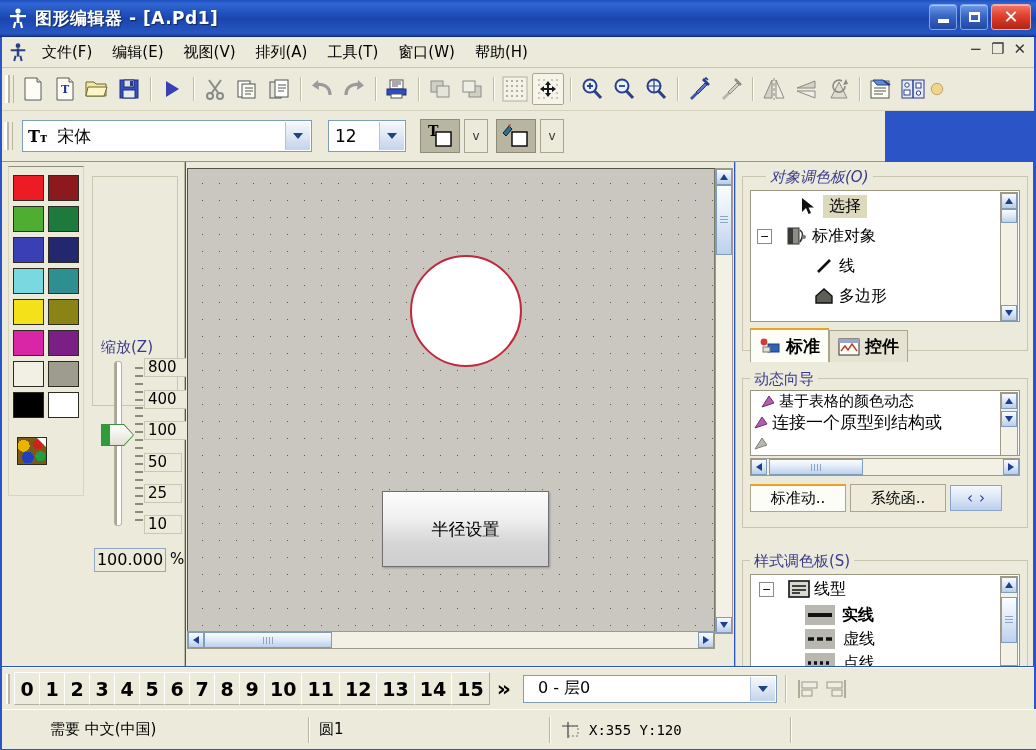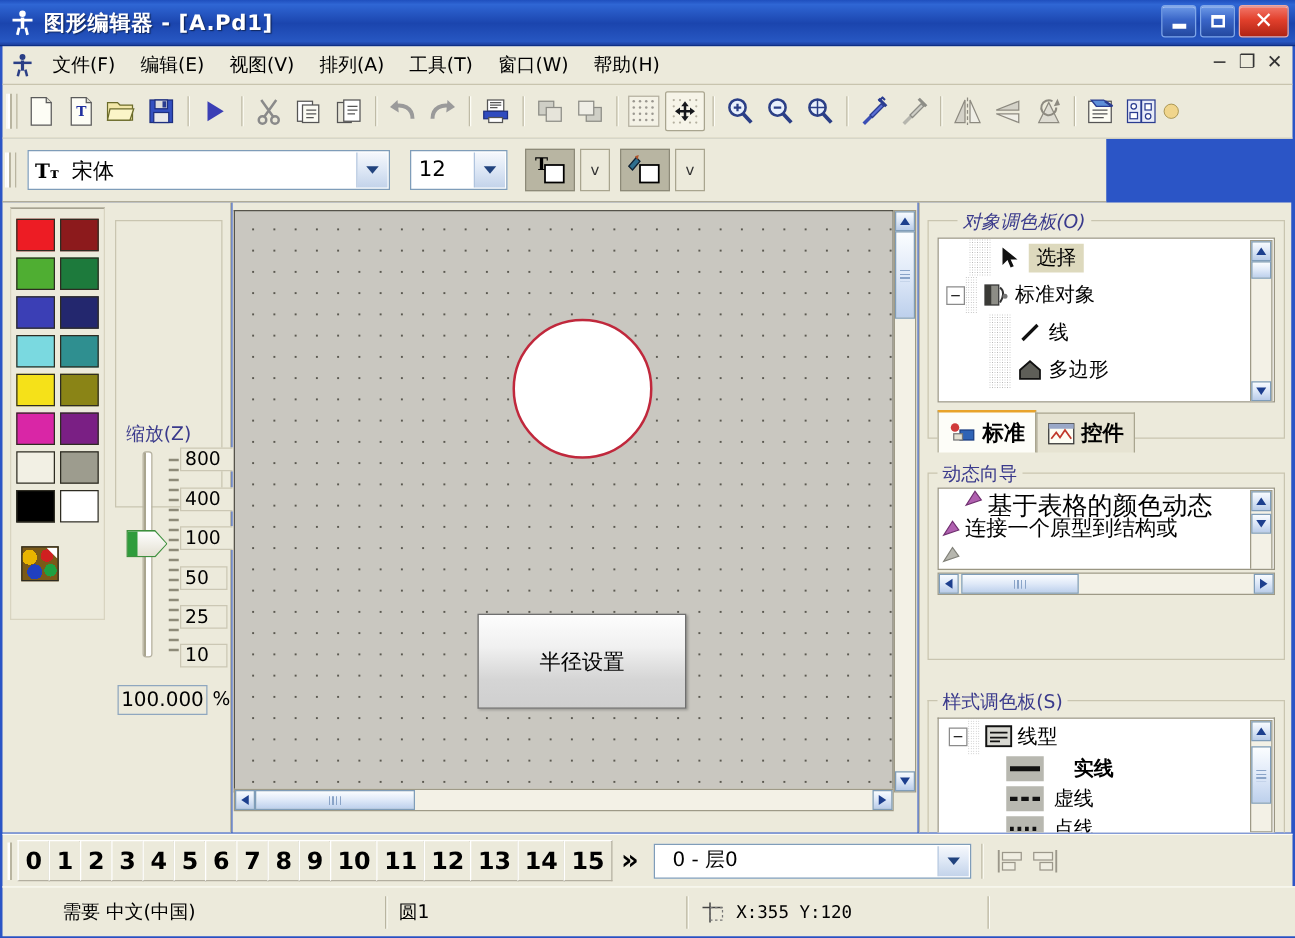--- a/index.html
+++ b/index.html
@@ -772,21 +772,21 @@
           </svg>
         </span>
         <span>控件</span>
       </div>
     </div>
 
     <div class="group" style="left:6px;top:216px;width:286px;height:150px;"></div>
     <div class="group-legend" style="left:14px;top:208px;">动态向导</div>
 
     <div class="listbox" style="left:14px;top:228px;width:270px;height:66px;">
-      <div style="display:flex;height:21px;font-size:20px;padding-left:20px;white-space:nowrap;">
+      <div style="display:flex;align-items:center;height:21px;font-size:15px;padding-left:9px;white-space:nowrap;">
         <span style="margin-right:3px;">
           <svg width="16" height="16" viewBox="0 0 16 16">
               <path d="M2 13 L9 2 L14 9 Z" fill="#b060b0" stroke="#703070"></path>
             </svg>
         </span>
         <span>基于表格的颜色动态</span>
       </div>
       <div style="display:flex;align-items:center;height:21px;font-size:17px;padding-left:2px;white-space:nowrap;">
         <span style="margin-right:3px;">
           <svg width="16" height="16" viewBox="0 0 16 16">
@@ -818,20 +818,28 @@
         <span class="sb-arrow a-lt"></span>
       </div>
       <div class="sb-thumb" style="left:18px;top:0;width:94px;height:16px;">
         <span class="grip-h"></span>
       </div>
       <div class="sb-btn" style="right:0;top:0;width:16px;height:16px;">
         <span class="sb-arrow a-rt"></span>
       </div>
     </div>
 
+    <div class="tabrow" style="left:14px;top:322px;align-items:center;gap:4px;">
+      <div class="smalltab active" style="width:96px;">标准动..</div>
+      <div class="smalltab" style="width:96px;">系统函..</div>
+      <div class="navbtns" style="width:52px;">
+        <span style="color:#1d3f8e;font-size:15px;">‹</span>
+        <span style="color:#1d3f8e;font-size:15px;">›</span>
+      </div>
+    </div>
 
     <div class="group" style="left:6px;top:398px;width:286px;height:106px;border-bottom:none;"></div>
     <div class="group-legend" style="left:14px;top:390px;">样式调色板(S)</div>
 
     <div class="listbox" style="left:14px;top:412px;width:270px;height:92px;border-bottom:none;">
       <div class="tree-row" style="padding-left:8px;height:28px;">
         <span class="expander">−</span>
         <span class="tree-dots" style="width:10px;"></span>
         <span class="tree-ico">
           <svg width="22" height="18" viewBox="0 0 22 18">
@@ -840,21 +848,21 @@
           </svg>
         </span>
         <span>线型</span>
       </div>
       <div class="tree-row" style="padding-left:50px;height:24px;font-weight:bold;">
         <span class="tree-ico" style="width:30px;background:#b8b8b0;">
           <svg width="28" height="14" viewBox="0 0 28 14">
               <rect x="2" y="5" width="24" height="4" fill="#111"></rect>
             </svg>
         </span>
-        <span style="margin-left:20px;">实线</span>
+        <span style="margin-left:3px;">实线</span>
       </div>
       <div class="tree-row" style="padding-left:50px;height:24px;">
         <span class="tree-ico" style="width:30px;background:#b8b8b0;">
           <svg width="28" height="14" viewBox="0 0 28 14">
               <path d="M2 7 h6 M11 7 h6 M20 7 h6" stroke="#111" stroke-width="3.4"></path>
             </svg>
         </span>
         <span style="margin-left:4px;">虚线</span>
       </div>
       <div class="tree-row" style="padding-left:50px;height:24px;">

